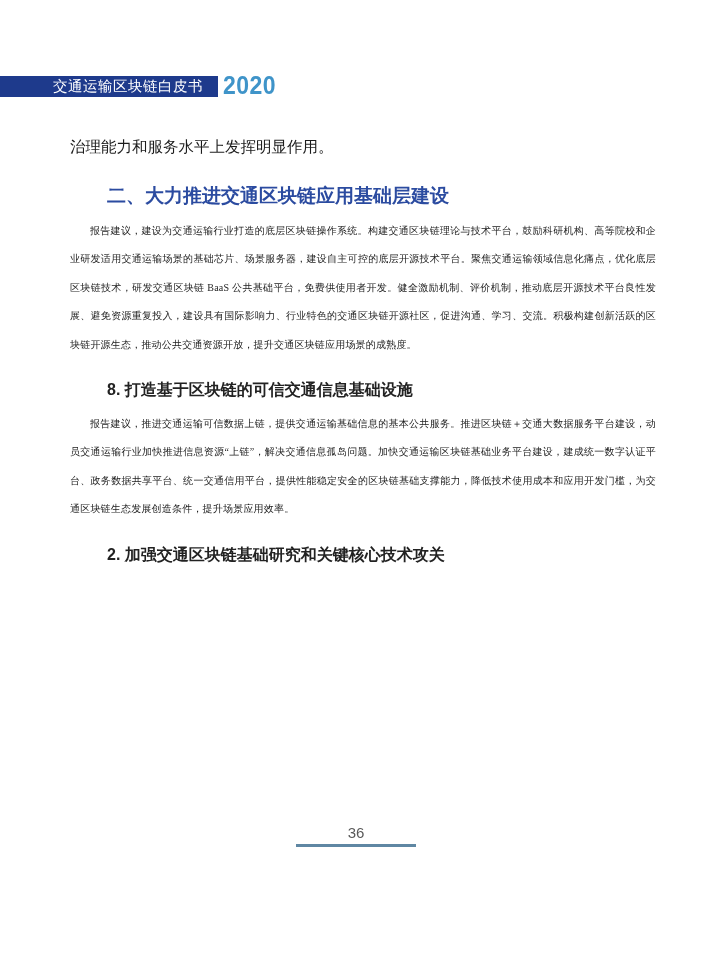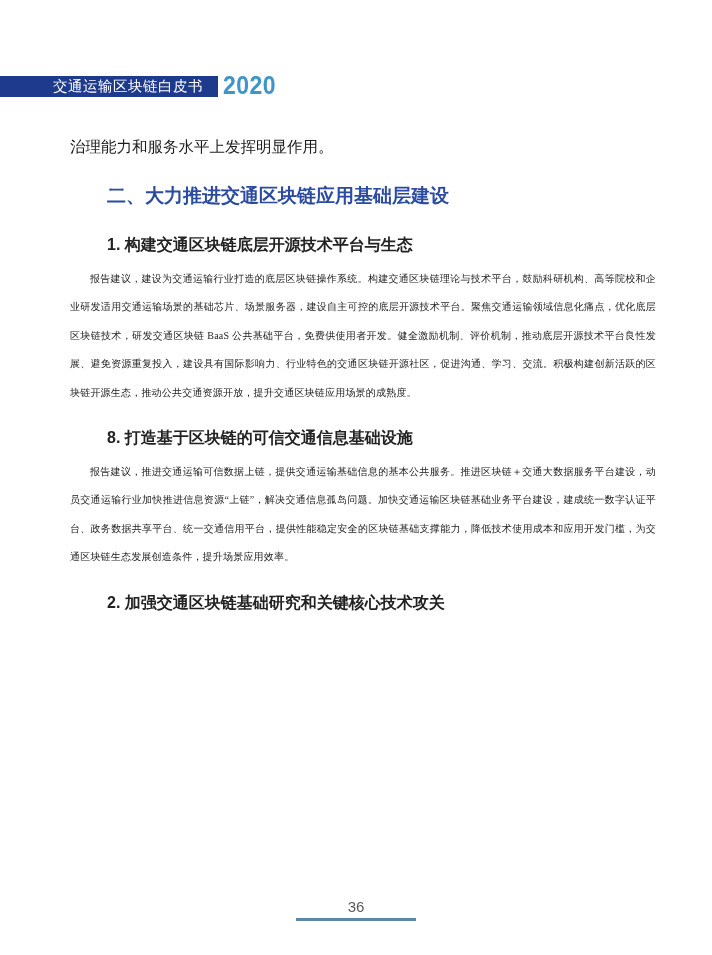--- a/index.html
+++ b/index.html
@@ -79,21 +79,21 @@
     margin: 8px 0 0 0;
     font-size: 10px;
     line-height: 28.4px;
     text-align: justify;
     text-indent: 2em;
     letter-spacing: 0.2px;
   }
   
   .footer {
     position: absolute;
-    top: 897px;
+    top: 823px;
     left: 0;
     width: 712px;
     text-align: center;
   }
   .page-number {
     display: inline-block;
     color: #595959;
     font-size: 15px;
     font-family: "Liberation Sans", "DejaVu Sans", sans-serif;
     line-height: 19px;
@@ -114,21 +114,20 @@
     <span class="header-title">交通运输区块链白皮书</span>
   </div>
   <div class="header-year">2020</div>
 
   <div class="content">
 
     <p class="intro">治理能力和服务水平上发挥明显作用。</p>
 
     <div class="section-heading">二、大力推进交通区块链应用基础层建设</div>
 
-    <div class="sub-heading">1. 构建交通区块链底层开源技术平台与生态</div>
     <p class="body-para">报告建议，建设为交通运输行业打造的底层区块链操作系统。构建交通区块链理论与技术平台，鼓励科研机构、高等院校和企业研发适用交通运输场景的基础芯片、场景服务器，建设自主可控的底层开源技术平台。聚焦交通运输领域信息化痛点，优化底层区块链技术，研发交通区块链 BaaS 公共基础平台，免费供使用者开发。健全激励机制、评价机制，推动底层开源技术平台良性发展、避免资源重复投入，建设具有国际影响力、行业特色的交通区块链开源社区，促进沟通、学习、交流。积极构建创新活跃的区块链开源生态，推动公共交通资源开放，提升交通区块链应用场景的成熟度。</p>
 
     <div class="sub-heading tight">8. 打造基于区块链的可信交通信息基础设施</div>
     <p class="body-para">报告建议，推进交通运输可信数据上链，提供交通运输基础信息的基本公共服务。推进区块链＋交通大数据服务平台建设，动员交通运输行业加快推进信息资源“上链”，解决交通信息孤岛问题。加快交通运输区块链基础业务平台建设，建成统一数字认证平台、政务数据共享平台、统一交通信用平台，提供性能稳定安全的区块链基础支撑能力，降低技术使用成本和应用开发门槛，为交通区块链生态发展创造条件，提升场景应用效率。</p>
 
     <div class="sub-heading tight">2. 加强交通区块链基础研究和关键核心技术攻关</div>
 
   </div>
 
   <div class="footer">

